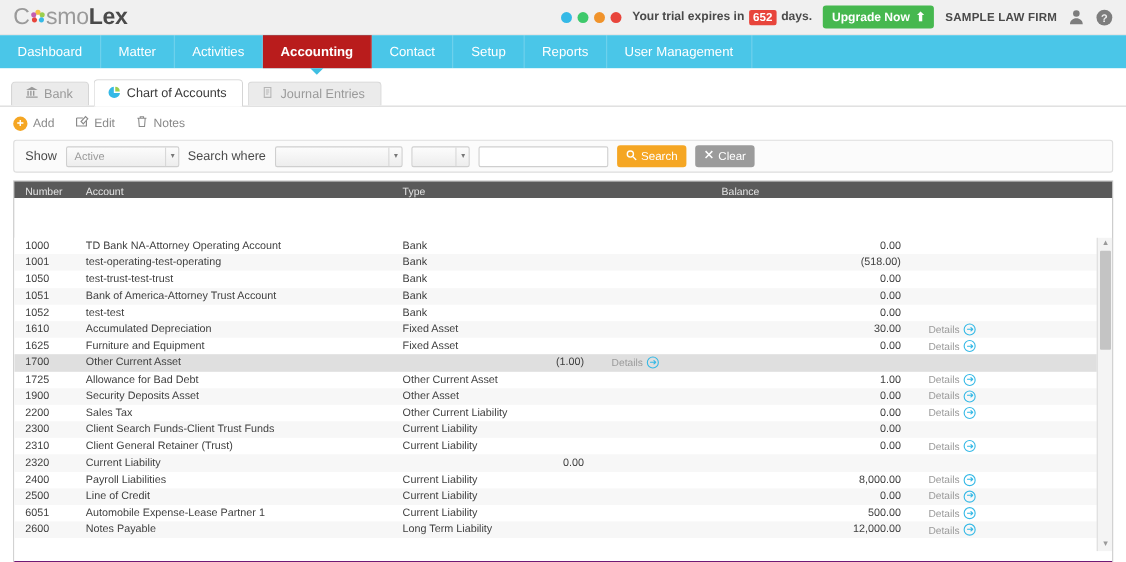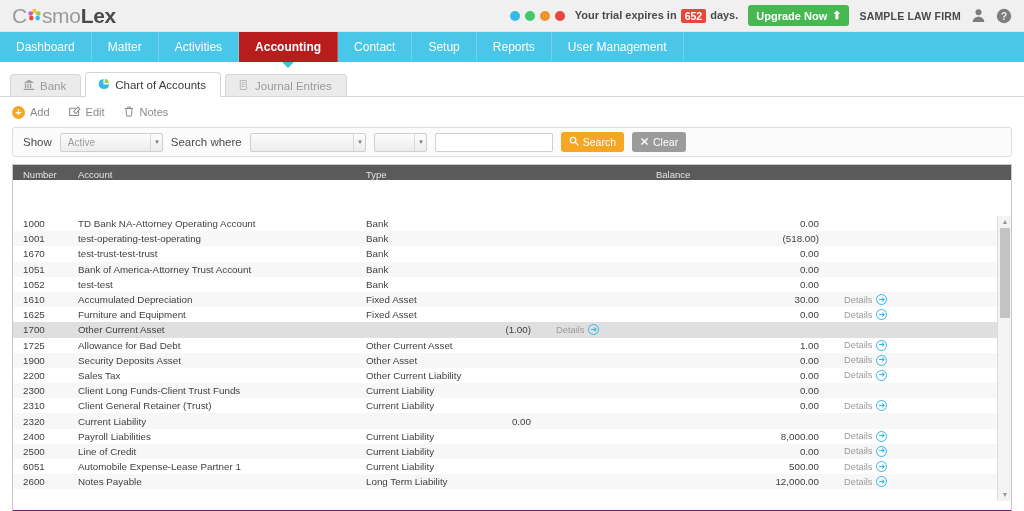--- a/index.html
+++ b/index.html
@@ -339,21 +339,21 @@
         <div class="row alt">
           <div class="c-num">1001</div>
           <div class="c-acct">test-operating-test-operating</div>
           <div class="c-type">Bank</div>
           <div class="c-bal">
             <div class="bal-val">(518.00)</div>
             <div class="details-cell"></div>
           </div>
         </div>
         <div class="row">
-          <div class="c-num">1670</div>
+          <div class="c-num">1050</div>
           <div class="c-acct">test-trust-test-trust</div>
           <div class="c-type">Bank</div>
           <div class="c-bal">
             <div class="bal-val">0.00</div>
             <div class="details-cell"></div>
           </div>
         </div>
         <div class="row alt">
           <div class="c-num">1051</div>
           <div class="c-acct">Bank of America-Attorney Trust Account</div>
@@ -438,21 +438,21 @@
           <div class="c-bal">
             <div class="bal-val">0.00</div>
             <div class="details-cell">
               <span class="details-txt">Details</span>
               <span class="arrow-circle">➜</span>
             </div>
           </div>
         </div>
         <div class="row alt">
           <div class="c-num">2300</div>
-          <div class="c-acct">Client Long Funds-Client Trust Funds</div>
+          <div class="c-acct">Client Search Funds-Client Trust Funds</div>
           <div class="c-type">Current Liability</div>
           <div class="c-bal">
             <div class="bal-val">0.00</div>
             <div class="details-cell"></div>
           </div>
         </div>
         <div class="row">
           <div class="c-num">2310</div>
           <div class="c-acct">Client General Retainer (Trust)</div>
           <div class="c-type">Current Liability</div>

